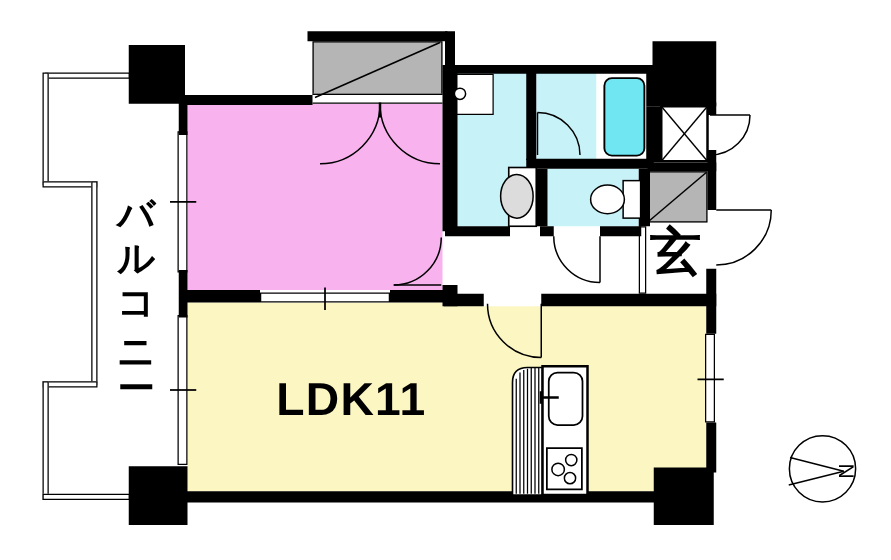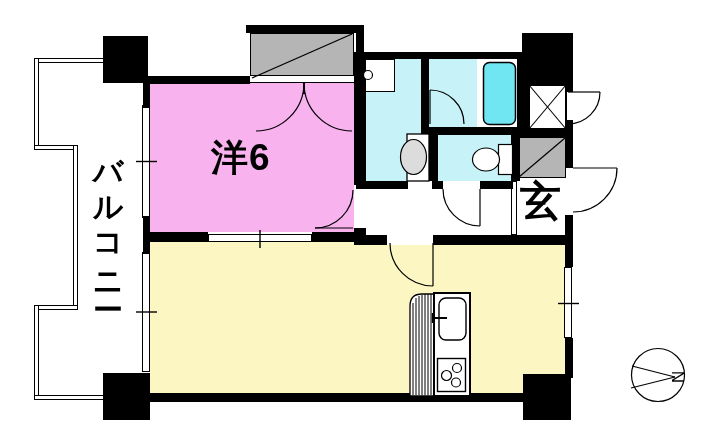--- a/index.html
+++ b/index.html
@@ -157,17 +157,17 @@
     <line x1="260" y1="230" x2="260" y2="248" stroke="#000" stroke-width="1.4"></line>
 
     <g>
       <circle cx="658" cy="375" r="26.5" fill="none" stroke="#000" stroke-width="1.2"></circle>
       <line x1="632" y1="366" x2="675" y2="377" stroke="#000" stroke-width="1.1"></line>
       <line x1="631" y1="388" x2="675" y2="377" stroke="#000" stroke-width="1.1"></line>
       <text x="677" y="377" transform="rotate(90 677 377)" font-size="17" font-family="Liberation Sans, sans-serif" text-anchor="middle" dominant-baseline="central" fill="#000">N</text>
     </g>
   </svg>
 
-  <div class="lbl" id="lbl-western">洋6</div>
+  <div class="lbl" id="lbl-ldk">LDK11</div>
   <div class="lbl" id="lbl-genkan">玄</div>
   <div class="lbl" id="lbl-balcony">バルコニー</div>
 
 </div>
 
 </body></html>

